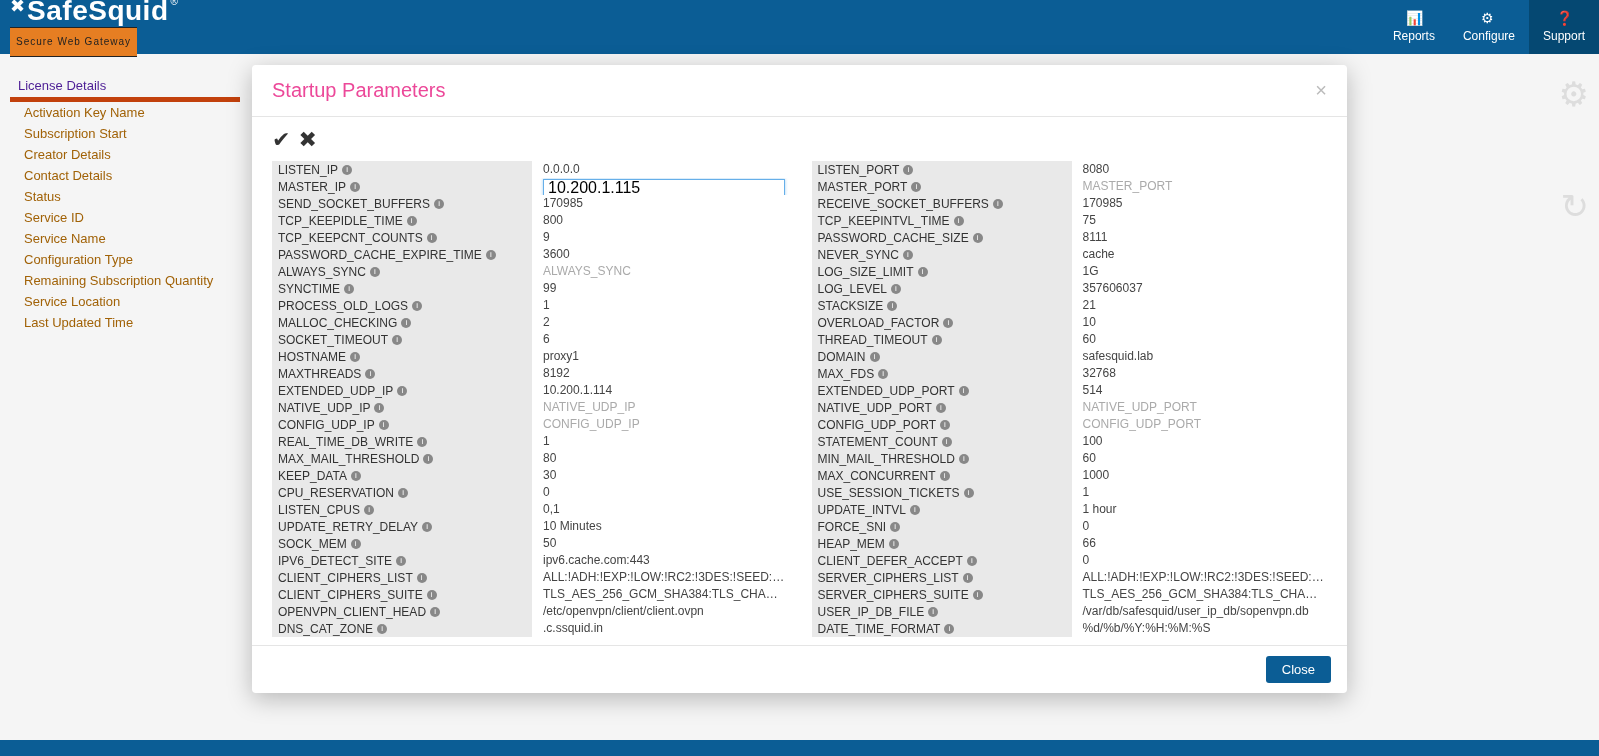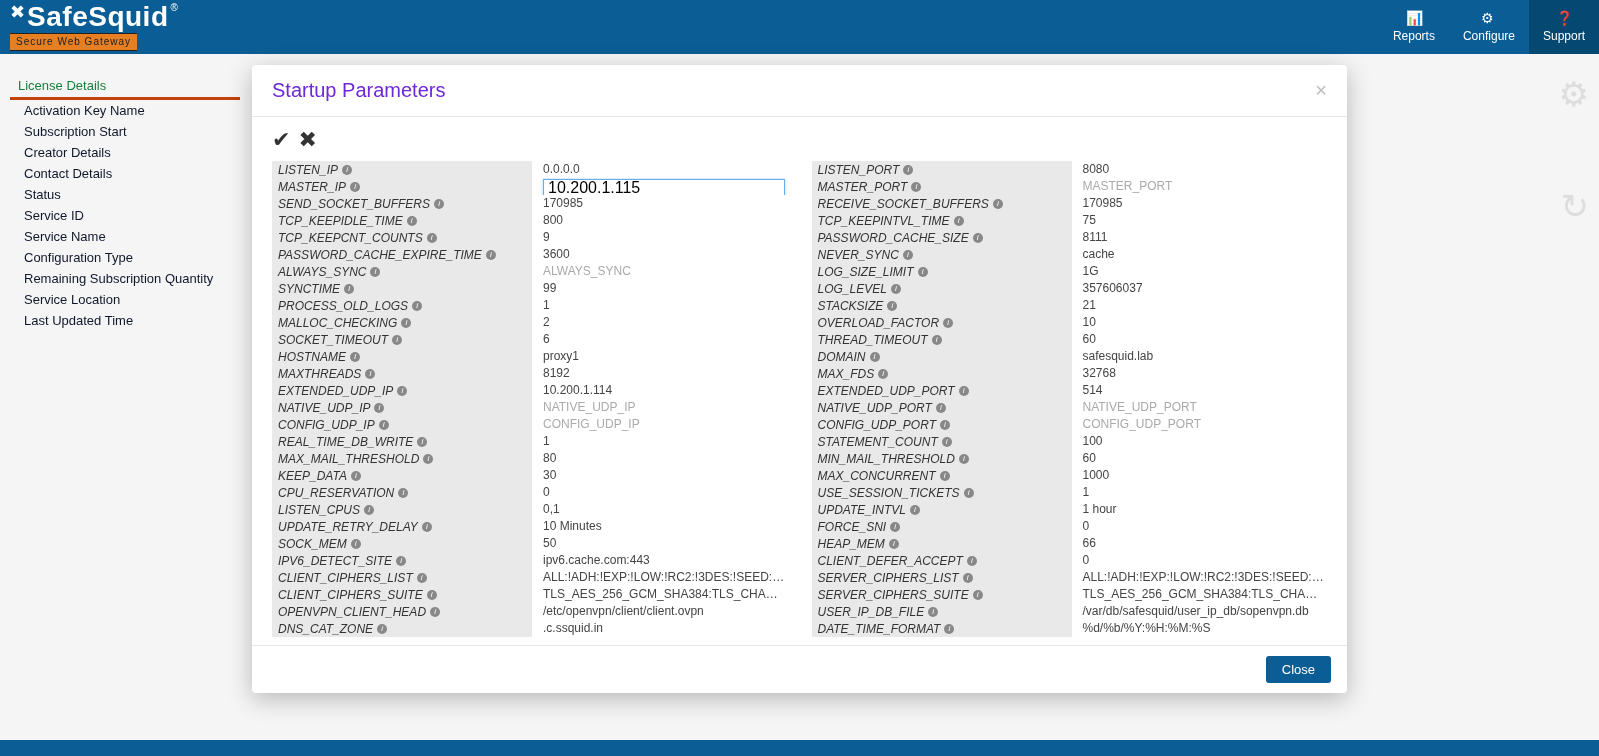--- a/index.html
+++ b/index.html
@@ -13,33 +13,33 @@
   display: flex;
   align-items: center;
   justify-content: space-between;
   padding: 0 0 0 10px;
 }
 .logo-block { display: flex; flex-direction: column; line-height: 1; }
 .logo-row1 { display: flex; align-items: flex-start; }
 .logo-x { font-size: 18px; margin-right: 2px; }
 .logo-text { font-size: 28px; font-weight: 600; letter-spacing: 0.5px; }
 .logo-reg { font-size: 10px; vertical-align: top; margin-left: 2px; }
-.logo-sub { background: #e67e22; color: #222; font-size: 10px; padding: 3px 6px; letter-spacing: 1px; width: fit-content; margin-top: 2px; border-top: 1px solid #222; border-bottom: 1px solid #222; }
+.logo-sub { background: #e67e22; color: #222; font-size: 10px; padding: 9px 6px; letter-spacing: 1px; width: fit-content; margin-top: 2px; border-top: 1px solid #222; border-bottom: 1px solid #222; }
 
 .topnav { display: flex; height: 100%; }
 .topnav-item { display: flex; flex-direction: column; align-items: center; justify-content: center; padding: 0 14px; cursor: pointer; font-size: 12px; }
 .topnav-item.active { background: #054872; }
 .topnav-item svg, .topnav-item .tn-icon { width: 16px; height: 16px; margin-bottom: 2px; fill: #fff; }
 .tn-icon { font-size: 14px; line-height: 1; }
 
 
 .page { display: flex; padding: 20px 10px; gap: 20px; }
 .sidebar { width: 230px; }
-.sidebar-head { color: #15803d; font-size: 13px; padding: 4px 8px; border-bottom: 3px solid #c2410c; }
-.side-item { font-size: 13px; padding: 3px 14px; cursor: pointer; color: #0f172a; }
+.sidebar-head { color: #4c1d95; font-size: 13px; padding: 4px 8px; border-bottom: 5px solid #c2410c; }
+.side-item { font-size: 13px; padding: 3px 14px; cursor: pointer; color: #a16207; }
 .side-item:nth-child(odd){}
 .sidebar .side-item { }
 .right-col { flex: 1; }
 .panel-title { font-size: 20px; font-weight: 400; color: #555; margin-bottom: 6px; }
 .panel-link { color: #0b5d95; font-size: 13px; padding: 4px 0; display: block; }
 .big-gear { float: right; font-size: 34px; color: #ddd; }
 
 
 .backdrop { position: fixed; inset: 0; display:flex; justify-content:center; align-items:flex-start; pointer-events:none; }
 .modal {
@@ -51,30 +51,30 @@
   box-shadow: 0 6px 24px rgba(0,0,0,0.25);
   pointer-events:auto;
   display:flex;
   flex-direction:column;
   max-height: calc(100vh - 90px);
 }
 .modal-head {
   display: flex; justify-content: space-between; align-items: center;
   padding: 14px 20px; border-bottom: 1px solid #e5e5e5;
 }
-.modal-title { font-size: 20px; font-weight: 400; color: #6d28d9; }
+.modal-title { font-size: 20px; font-weight: 400; color: #ec4899; }
 .modal-close { color: #bbb; font-size: 20px; cursor: pointer; }
 
 .modal-body { padding: 12px 20px 8px; overflow-y:auto; }
 .tick-row { display:flex; gap:8px; font-size:22px; margin-bottom:10px; }
 .tick-row span{ cursor:pointer; line-height:1;}
 
 .param-grid { display:flex; gap:24px; }
 .param-col { flex:1; display:grid; grid-template-columns: 260px 1fr; column-gap:8px; row-gap:0; align-content:start;}
-.plabel { background:#e9e9e9; padding:1px 6px; font-size:12px; color:#333; display:flex; align-items:center; gap:4px; height:17px;font-style:italic;}
+.plabel { background:#e9e9e9; padding:1px 6px; font-size:12px; color:#333; display:flex; align-items:center; gap:4px; height:17px;}
 .pinfo { display:inline-block; width:10px; height:10px; border-radius:50%; background:#888; color:#fff; font-size:8px; line-height:10px; text-align:center; }
 .pval { font-size:12px; color:#444; padding:1px 3px; height:17px; white-space:nowrap; overflow:hidden; text-overflow:ellipsis;}
 .pval.ph { color:#aaa; }
 .pval.editing input {
   width:100%; height:18px; border:1px solid #66afe9; padding:0 4px; font-size:16px;
   outline:none; box-shadow:0 0 3px rgba(102,175,233,0.6);
 }
 
 .modal-foot { padding:10px 16px; display:flex; justify-content:flex-end; border-top:1px solid #e5e5e5;}
 .btn { background:#0b5d95; color:#fff; border:none; padding:6px 16px; border-radius:3px; font-size:13px; cursor:pointer;}

